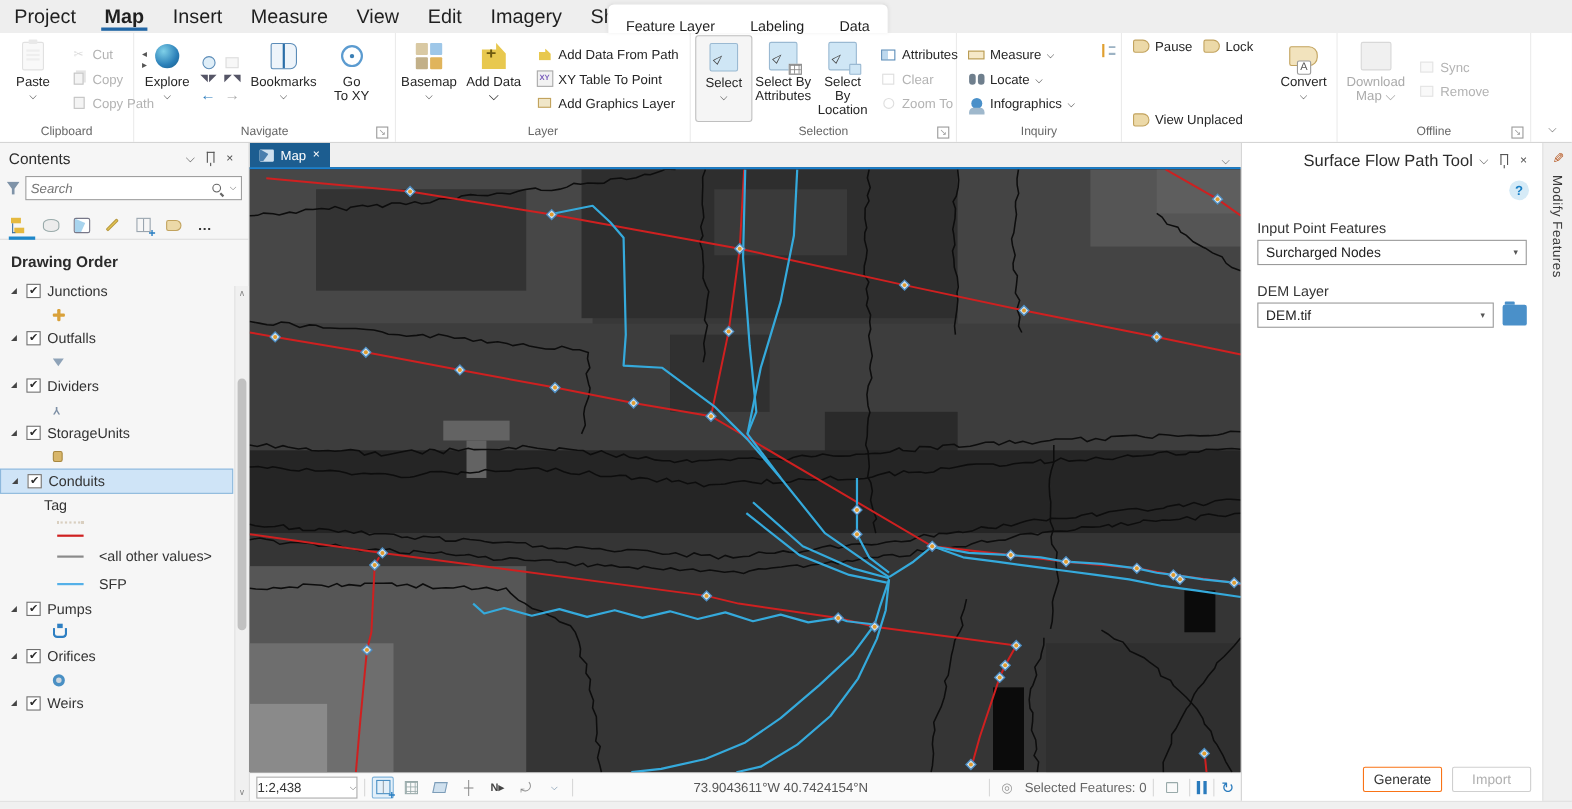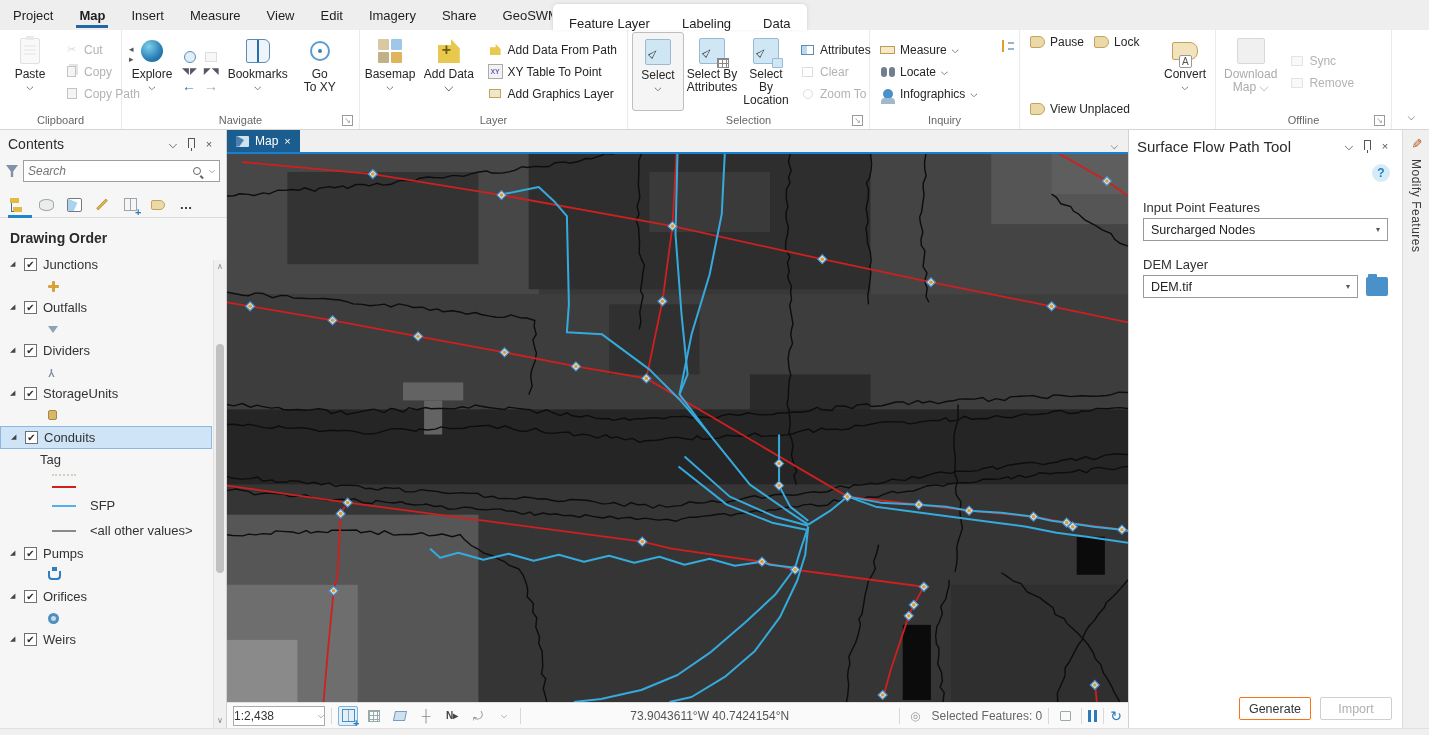--- a/index.html
+++ b/index.html
@@ -1,21 +1,21 @@
 <!DOCTYPE html>
 <html><head>
 <meta charset="utf-8">
 <style>
   * { margin:0; padding:0; box-sizing:border-box; }
   html,body { width:1429px; height:735px; overflow:hidden; font-family:"Liberation Sans", sans-serif; background:#eeeeee; color:#262626; }
   .app { width:1429px; height:735px; display:flex; flex-direction:column; }
 
   
   .menubar { height:30px; background:#eeeeee; display:flex; align-items:stretch; position:relative; flex:0 0 30px; }
-  .menu-item { padding:0 13px; font-size:13px; display:flex; align-items:center; cursor:pointer; position:relative; color:#1f1f1f; }
+  .menu-item { padding:0 13px; font-size:18px; display:flex; align-items:center; cursor:pointer; position:relative; color:#1f1f1f; }
   .menu-item.active { font-weight:bold; }
   .menu-item.active::after { content:""; position:absolute; left:10px; right:10px; bottom:2px; height:3px; background:#2166a5; }
   .ctx-tabs { position:absolute; left:552px; top:3px; height:27px; background:#ffffff; border:1px solid #e2e2e2; border-bottom:none; border-radius:6px 6px 0 0; display:flex; align-items:center; box-shadow:0 0 4px rgba(0,0,0,.06); }
   .ctx-tab { padding:0 16px; font-size:13px; color:#1f1f1f; cursor:pointer;margin-top:12px; }
 
   
   .ribbon { height:100px; background:#ffffff; border-bottom:1px solid #d5d5d5; display:flex; flex:0 0 100px; }
   .rgroup { display:flex; flex-direction:column; border-right:1px solid #ebebeb; padding:2px 4px 0 4px; }
   .rgroup-body { flex:1; display:flex; align-items:stretch; gap:2px; }
   .rgroup-label { height:18px; font-size:11px; color:#666; display:flex; align-items:center; justify-content:center; position:relative; }
@@ -563,26 +563,26 @@
             <div class="tsub">Tag</div>
             <div class="legend-row">
               <span class="lsample" style="border-top-color: rgb(217, 207, 192); border-top-style: dotted;"></span>
               <span></span>
             </div>
             <div class="legend-row">
               <span class="lsample" style="border-top-color: rgb(207, 32, 32);"></span>
               <span></span>
             </div>
             <div class="legend-row">
+              <span class="lsample" style="border-top-color: rgb(138, 138, 138);"></span>
+              <span>&lt;all other values&gt;</span>
+            </div>
+            <div class="legend-row">
               <span class="lsample" style="border-top-color: rgb(84, 176, 232);"></span>
               <span>SFP</span>
-            </div>
-            <div class="legend-row">
-              <span class="lsample" style="border-top-color: rgb(138, 138, 138);"></span>
-              <span>&lt;all other values&gt;</span>
             </div>
           </div>
           <div class="tlayer">
             <div class="trow">
               <span class="texp">◢</span>
               <span class="cbx">✔</span>
               <span>Pumps</span>
             </div>
             <div class="tsym">
               <span class="sym-pump"></span>
@@ -787,21 +787,21 @@
               <i></i>
               <i></i>
             </span>
           <span class="mtb-sep"></span>
           <span class="refresh">↻</span>
         </div>
       </div>
     </div>
 
     <div class="rightpanel">
-      <div class="panel-head" style="padding-top:4px;">
+      <div class="panel-head" style="padding-top:4px;margin-left:48px;">
         <span class="panel-title" style="font-size:15px;">Surface Flow Path Tool</span>
         <span class="ph-ic">⌵</span>
         <span class="ph-ic"><span class="pin"></span></span>
         <span class="ph-ic">×</span>
       </div>
       <span class="rp-help">?</span>
       <div class="rp-body">
         <div class="field-label">Input Point Features</div>
         <div class="combo">
           <span>Surcharged Nodes</span>

